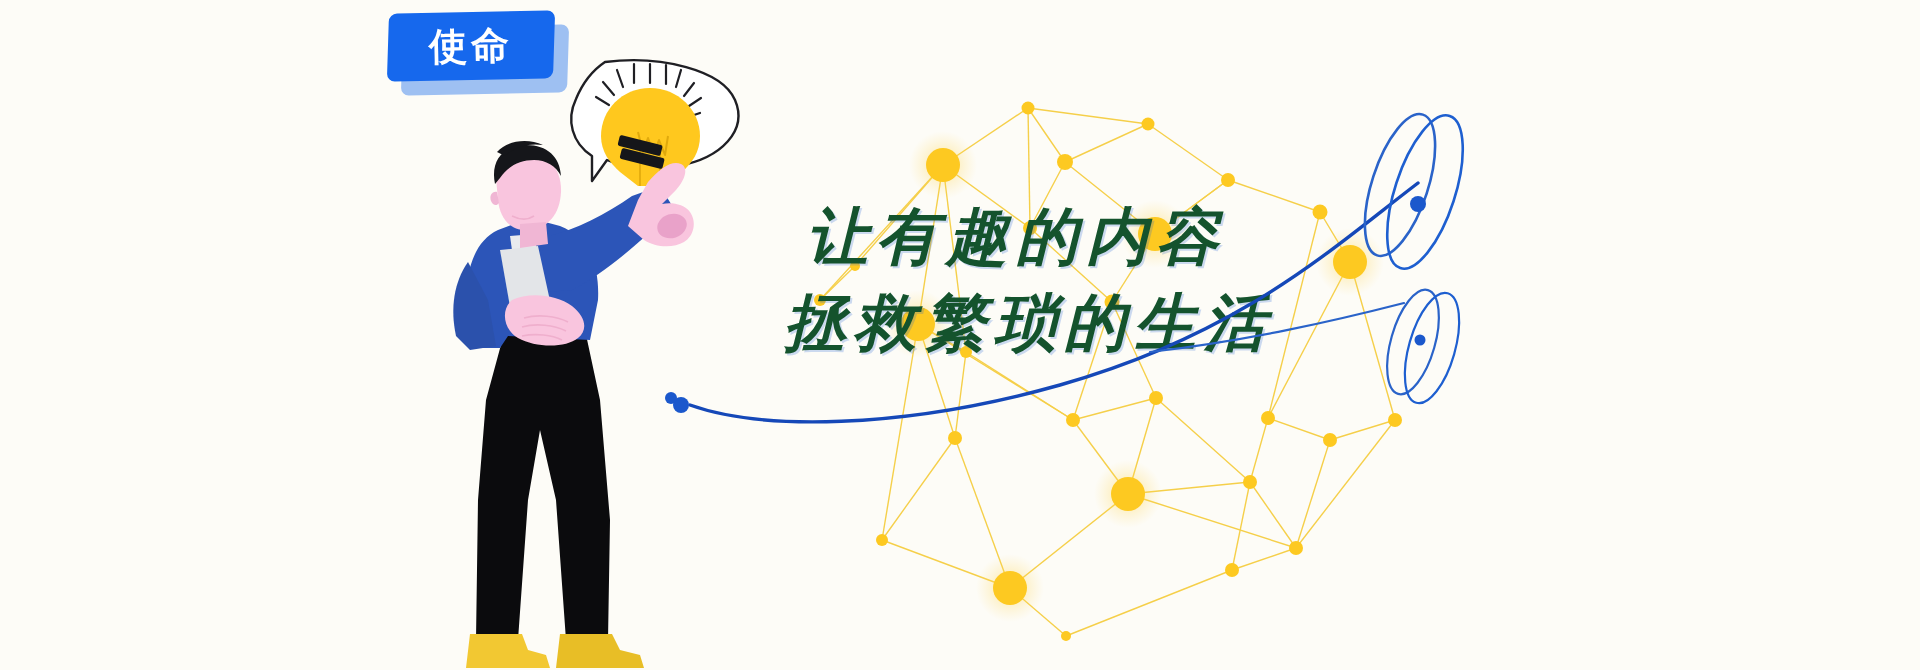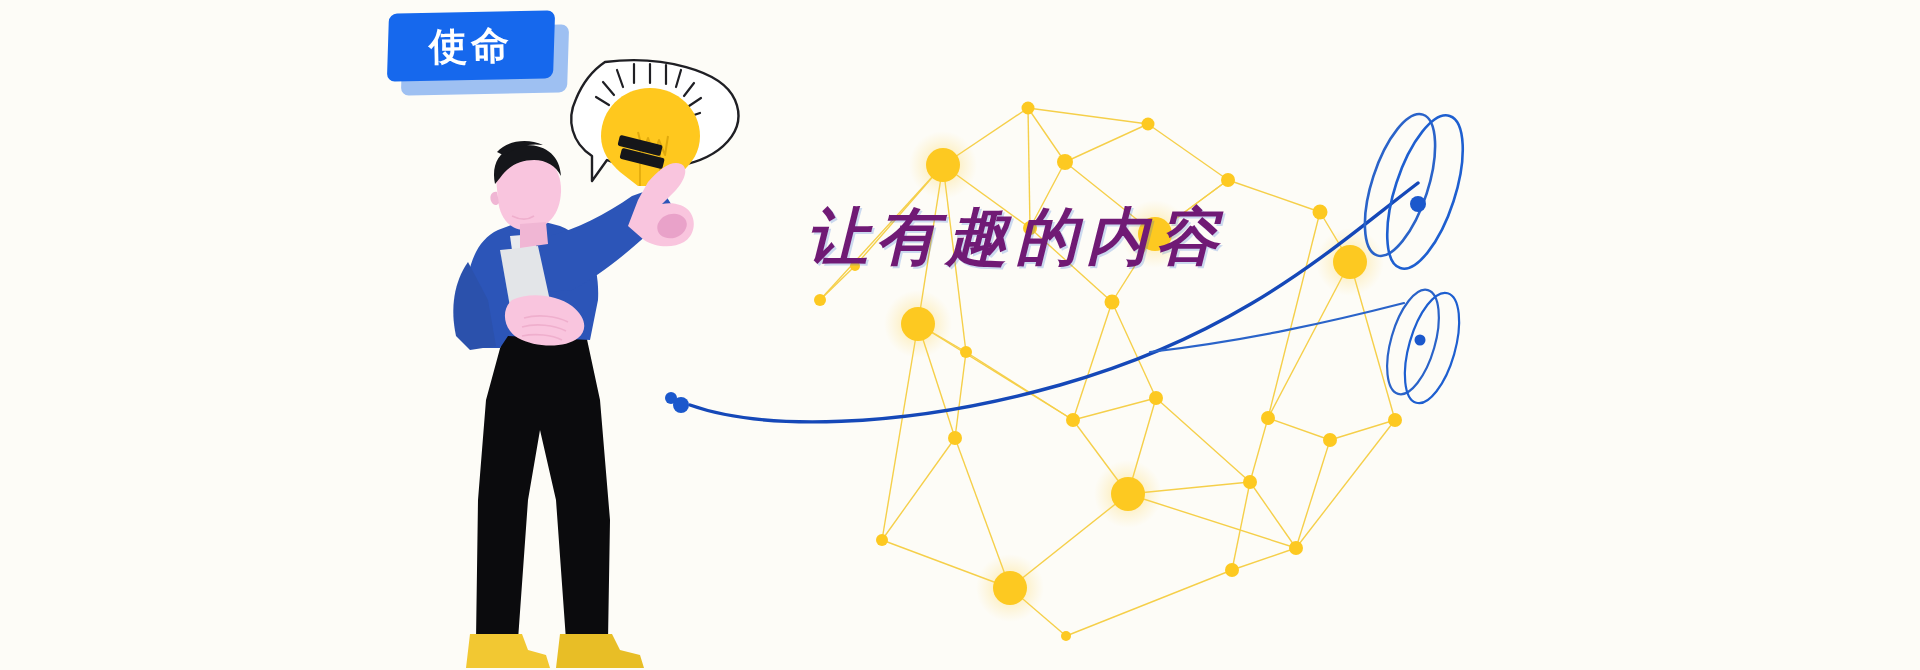--- a/index.html
+++ b/index.html
@@ -48,21 +48,21 @@
     line-height:1;
   }
 
   
   .headline{
     position:absolute;
     left:806px; top:194px;
     width:640px;
   }
   .headline-line{
-    color:#701a75;
+    color:#14532d;
     font-size:62px;
     font-weight:bold;
     font-style:italic;
     letter-spacing:8px;
     line-height:86px;
     white-space:nowrap;
     text-shadow:2px 2px 0 rgba(27,95,214,0.22);
   }
   .headline-line.l2{ padding-left:-6px; margin-left:-22px; }
 
@@ -177,20 +177,21 @@
       <circle cx="1296" cy="548" r="7"></circle>
       <circle cx="882" cy="540" r="6"></circle>
       <circle cx="1066" cy="636" r="5"></circle>
       <circle cx="820" cy="300" r="6"></circle>
       <circle cx="855" cy="266" r="5"></circle>
     </g>
   </svg>
 
   <div class="headline">
     <div class="headline-line l1">让有趣的内容</div>
+    <div class="headline-line l2">拯救繁琐的生活</div>
   </div>
 
   <svg class="layer layer-orbit" viewBox="0 0 1920 670">
 
     <path d="M690,405 C760,430 900,430 1060,385 C1240,334 1330,250 1418,183" stroke="#1548B8" stroke-width="3.4" fill="none" stroke-linecap="round"></path>
     <circle cx="681" cy="405" r="8" fill="#1B58CC"></circle>
 
     <path d="M1150,352 C1250,340 1330,322 1404,303" stroke="#2A63C9" stroke-width="2.2" fill="none" stroke-linecap="round"></path>
 
     <g>

